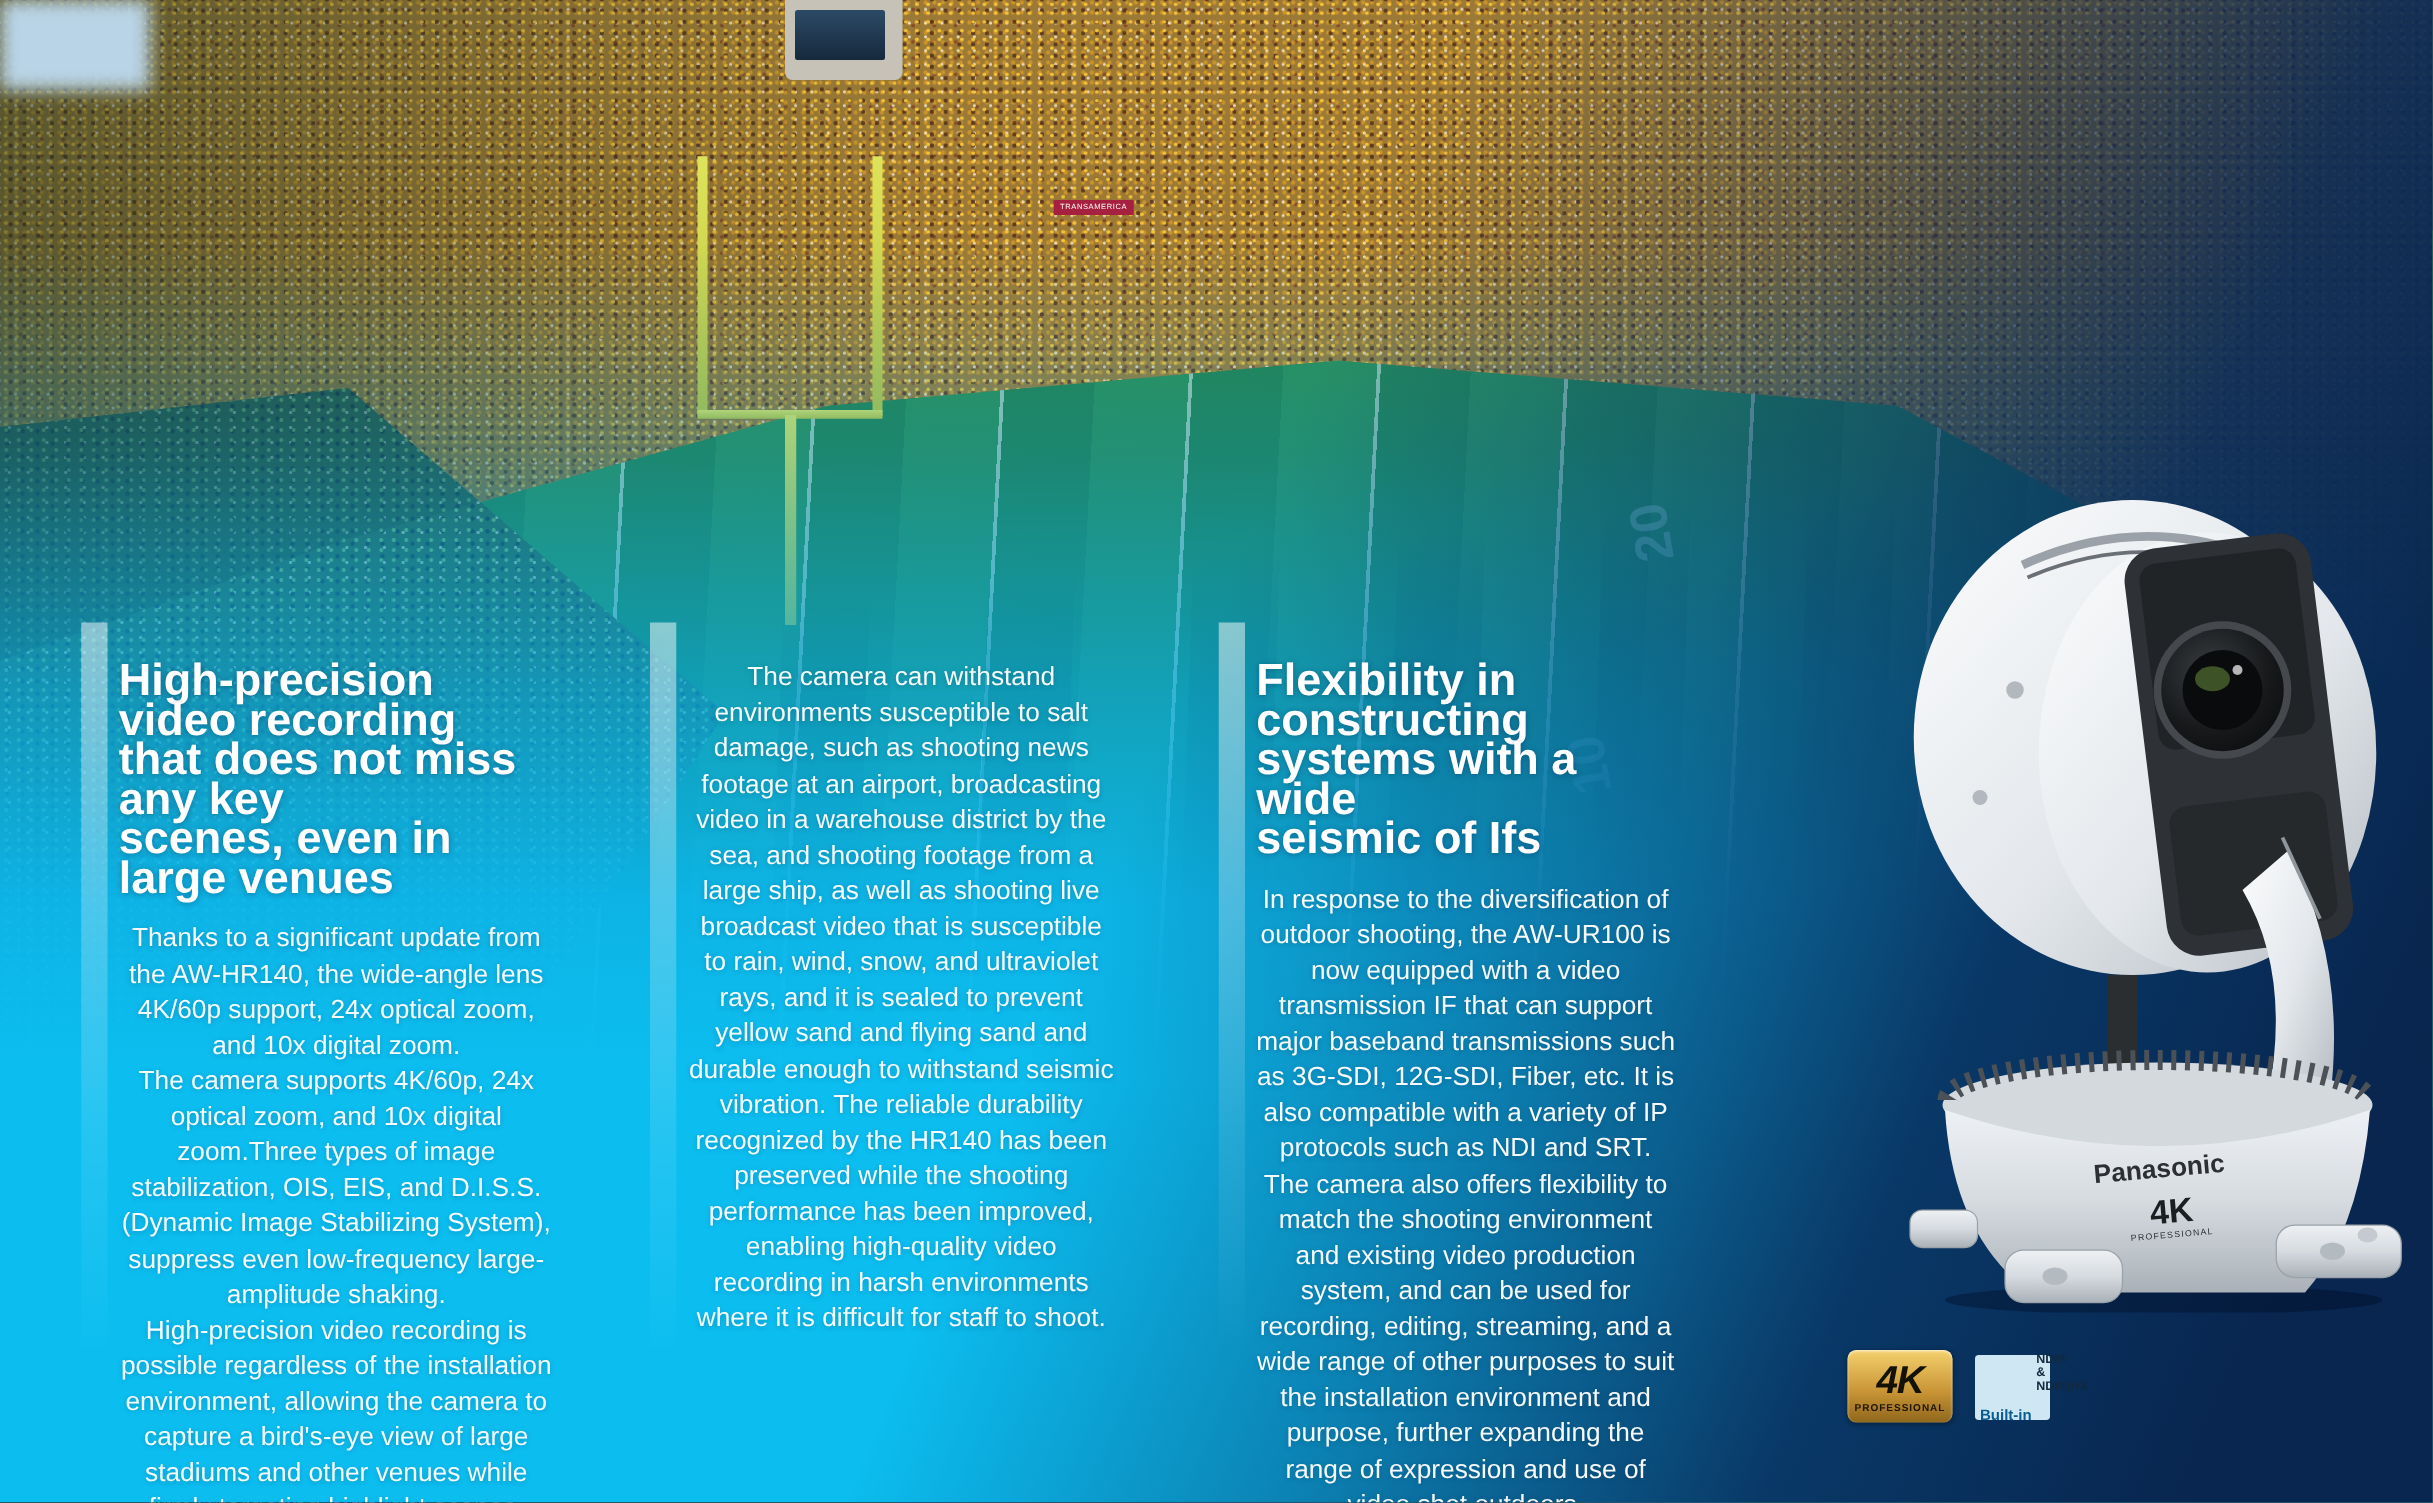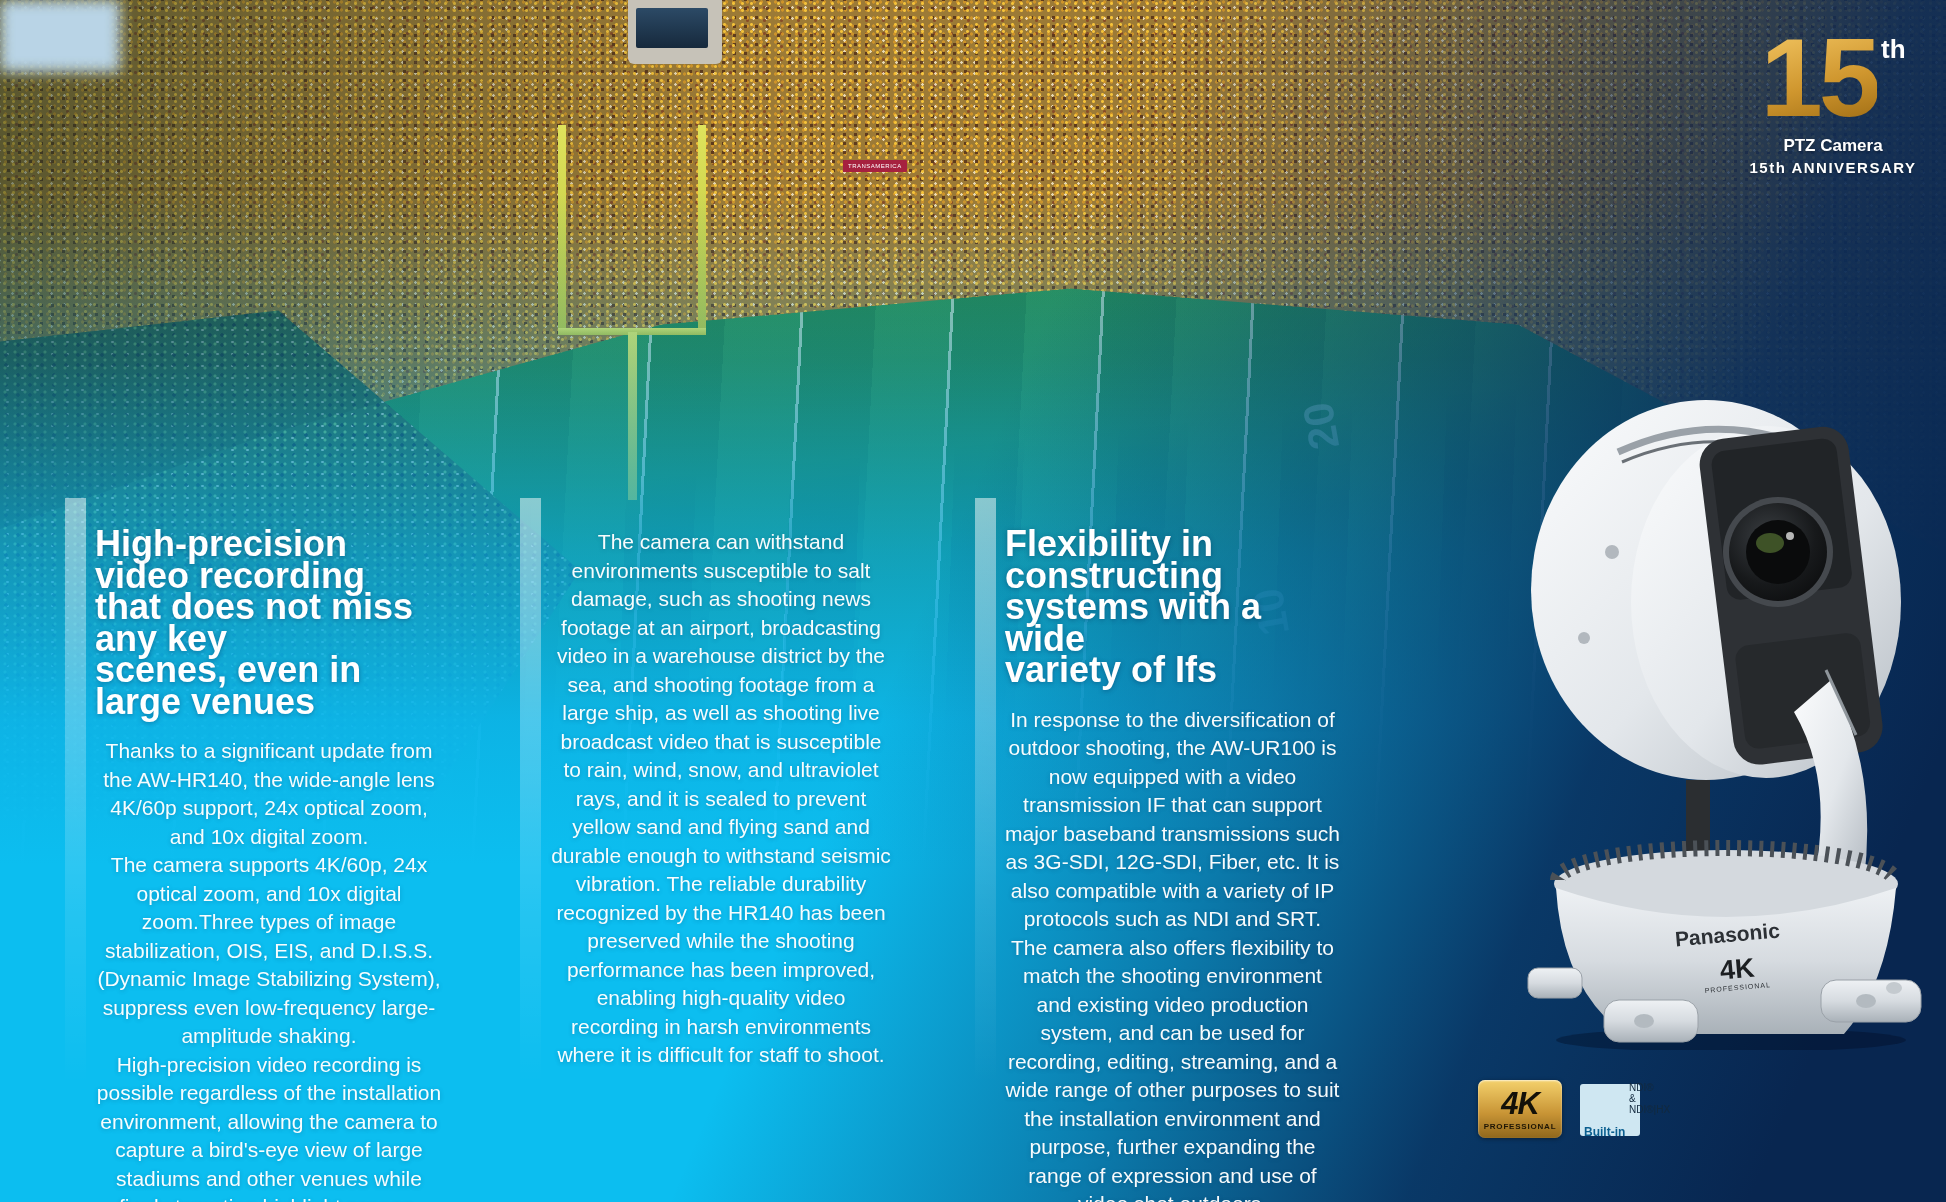--- a/index.html
+++ b/index.html
@@ -121,21 +121,21 @@
   .logo-4k{position:absolute;left:1478px;top:1080px;z-index:14;width:84px;height:58px;
     border-radius:7px;background:linear-gradient(180deg,#f4d16c,#c89435 58%,#8f671c);
     box-shadow:inset 0 1px 2px rgba(255,255,255,.7), 0 1px 4px rgba(0,0,0,.4);
     display:flex;flex-direction:column;align-items:center;justify-content:center;}
   .logo-4k-title{font-size:31px;font-weight:900;font-style:italic;color:#141109;line-height:1;
     letter-spacing:-1px;}
   .logo-4k-sub{font-size:8px;font-weight:bold;letter-spacing:.8px;color:#1d1505;margin-top:3px;}
   .logo-ndi{position:absolute;left:1580px;top:1084px;z-index:14;width:60px;height:52px;
     border-radius:3px;background:#cfe7f2;padding:3px 4px;box-sizing:border-box;
     display:flex;flex-direction:column;justify-content:center;}
-  .logo-ndi-line{font-size:10px;font-weight:normal;color:#12293e;line-height:11px;padding-left:45px;}
+  .logo-ndi-line{font-size:10px;font-weight:bold;color:#12293e;line-height:11px;padding-left:45px;}
   .logo-ndi-built{font-size:12px;font-weight:bold;color:#0a5e8f;line-height:14px;margin-top:10px;}
   .logo-srt{position:absolute;left:1662px;top:1086px;z-index:14;color:#fff;}
   .logo-srt-row{display:flex;align-items:baseline;}
   .logo-srt-bold{font-size:37px;font-weight:800;letter-spacing:1px;line-height:1;}
   .logo-srt-light{font-size:36px;font-weight:400;letter-spacing:4px;line-height:1;margin-left:2px;}
   .logo-srt-sub{font-size:10px;letter-spacing:4.6px;color:#8fb8d4;margin-top:5px;}
 </style>
 </head>
 <body>
 
@@ -155,44 +155,37 @@
   </div>
   <div class="stadium-banner">TRANSAMERICA</div>
   <div class="goalpost gp-up-l"></div>
   <div class="goalpost gp-up-r"></div>
   <div class="goalpost gp-bar"></div>
   <div class="goalpost gp-pole"></div>
 
   <div class="overlay-cyan"></div>
   <div class="overlay-navy"></div>
 
-  <div class="anniv">
-    <div>
-      <span class="anniv-num">15</span><span class="anniv-th">th</span>
-    </div>
-    <div class="anniv-line1">PTZ Camera</div>
-    <div class="anniv-line2">15th ANNIVERSARY</div>
-  </div>
 
 
   <div class="col col-1">
     <h2 class="col-heading">High-precision video recording
 that does not miss any key
 scenes, even in large venues</h2>
     <p class="col-body">Thanks to a significant update from the AW-HR140, the wide-angle lens 4K/60p support, 24x optical zoom, and 10x digital zoom.
 The camera supports 4K/60p, 24x optical zoom, and 10x digital zoom.Three types of image stabilization, OIS, EIS, and D.I.S.S. (Dynamic Image Stabilizing System), suppress even low-frequency large-amplitude shaking.
 High-precision video recording is possible regardless of the installation environment, allowing the camera to capture a bird's-eye view of large stadiums and other venues while firmly targeting highlight scenes.</p>
   </div>
   <div class="col col-2">
     <p class="col-body">The camera can withstand environments susceptible to salt damage, such as shooting news footage at an airport, broadcasting video in a warehouse district by the sea, and shooting footage from a large ship, as well as shooting live broadcast video that is susceptible to rain, wind, snow, and ultraviolet rays, and it is sealed to prevent yellow sand and flying sand and durable enough to withstand seismic vibration. The reliable durability recognized by the HR140 has been preserved while the shooting performance has been improved, enabling high-quality video recording in harsh environments where it is difficult for staff to shoot.</p>
   </div>
   <div class="col col-3">
     <h2 class="col-heading">Flexibility in constructing
 systems with a wide
-variety of Ifs</h2>
+seismic of Ifs</h2>
     <p class="col-body">In response to the diversification of outdoor shooting, the AW-UR100 is now equipped with a video transmission IF that can support major baseband transmissions such as 3G-SDI, 12G-SDI, Fiber, etc. It is also compatible with a variety of IP protocols such as NDI and SRT. The camera also offers flexibility to match the shooting environment and existing video production system, and can be used for recording, editing, streaming, and a wide range of other purposes to suit the installation environment and purpose, further expanding the range of expression and use of video shot outdoors.</p>
   </div>
 
   <div class="camera-wrap">
     <svg width="420" height="710" viewBox="0 0 420 710">
       <defs>
         <linearGradient id="gHead" x1="0" y1="0" x2="1" y2="1">
           <stop offset="0" stop-color="#fbfcfd"></stop>
           <stop offset=".55" stop-color="#e3e7eb"></stop>
           <stop offset="1" stop-color="#b4bbc2"></stop>

